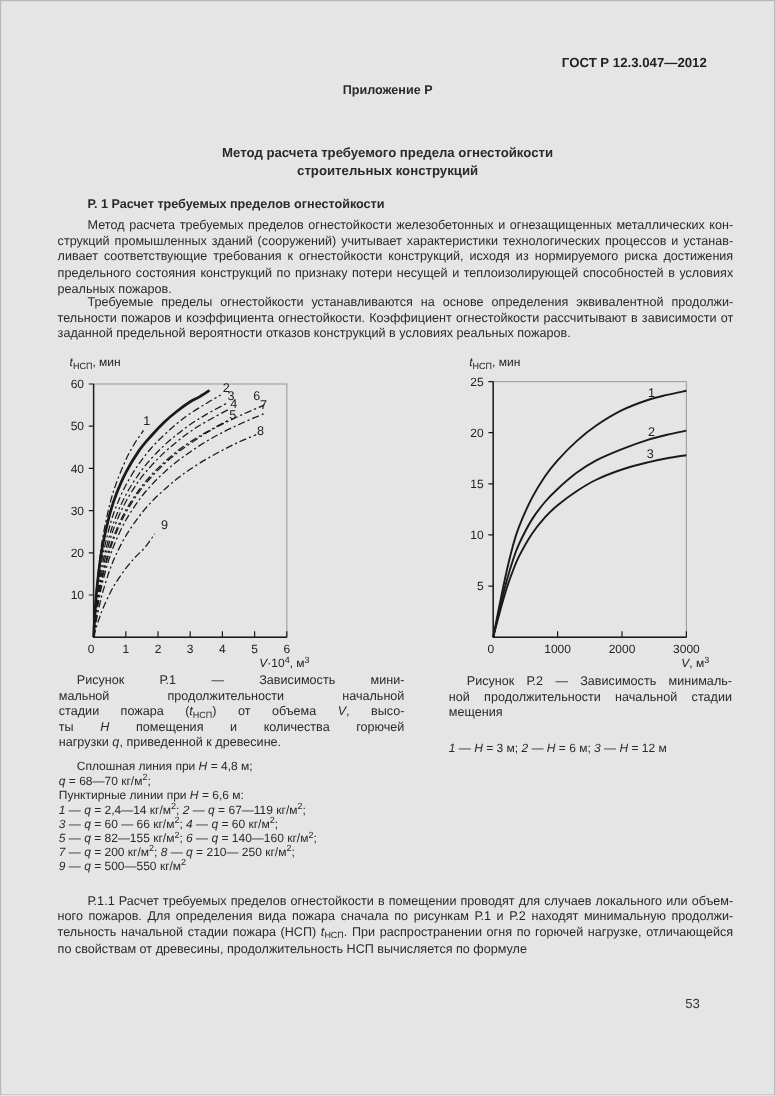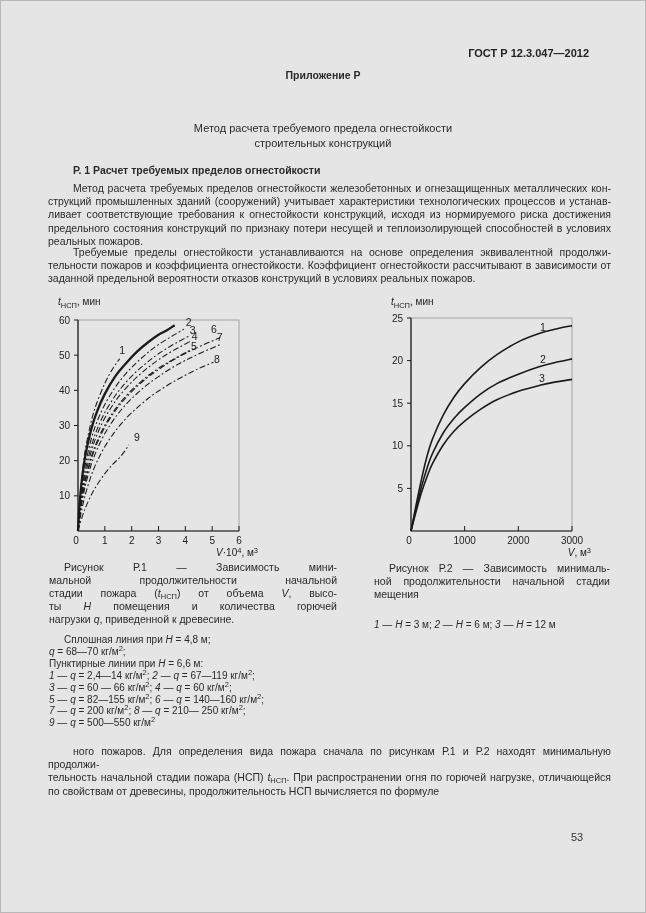--- a/index.html
+++ b/index.html
@@ -3,21 +3,21 @@
 <meta charset="utf-8">
 <style>
   html,body{margin:0;padding:0;background:#fff;}
   .page{
     position:relative;width:646px;height:913px;background:#e5e5e5;
     font-family:"Liberation Sans","DejaVu Sans",sans-serif;color:#2a2a2a;
     box-sizing:border-box;border:1px solid #b9b9b9;overflow:hidden;
   }
   .doc-code{position:absolute;top:46px;right:56px;font-weight:bold;font-size:11px;color:#222;}
   .annex{position:absolute;top:68px;left:0;width:100%;text-align:center;font-weight:bold;font-size:10.5px;}
-  .doc-title{position:absolute;top:120px;left:0;width:100%;text-align:center;font-weight:normal;font-size:11px;line-height:15px;}
+  .doc-title{position:absolute;top:120px;left:0;width:100%;text-align:center;font-weight:bold;font-size:11px;line-height:15px;}
   .section-heading{position:absolute;left:47px;top:163px;font-weight:bold;font-size:10.5px;text-indent:25px;width:563px;}
   .para{position:absolute;left:47px;width:563px;font-size:10.5px;line-height:13.2px;}
   .para1{top:181px;} .para2{top:245px;} .para3{top:744px;}
   .lines.just .tline{text-align:justify;text-align-last:justify;}
   .lines.just .tline:last-child{text-align-last:auto;}
   .lines.ind25 .tline:first-child{text-indent:25px;}
   .lines.ind15 .tline:first-child{text-indent:15px;}
   .caption{position:absolute;font-size:10.5px;line-height:13px;}
   .cap1{left:48px;top:560px;width:288px;}
   .cap2{left:373px;top:561px;width:236px;}
@@ -165,20 +165,21 @@
     </div>
 
   <div class="caption cap2 lines just ind15">
       <div class="tline"><span>Рисунок Р.2 — Зависимость минималь-</span></div>
       <div class="tline"><span>ной продолжительности начальной стадии</span></div>
       <div class="tline"><span>мещения</span></div>
     </div>
   <div class="legend legend2"><span style="font-style: italic;">1</span><span> — </span><span style="font-style: italic;">H</span><span> = 3 м; </span><span style="font-style: italic;">2</span><span> — </span><span style="font-style: italic;">H</span><span> = 6 м; </span><span style="font-style: italic;">3</span><span> — </span><span style="font-style: italic;">H</span><span> = 12 м</span></div>
 
   <div class="para para3 lines just ind25">
+      <div class="tline"><span>Р.1.1 Расчет требуемых пределов огнестойкости в помещении проводят для случаев локального или объем-</span></div>
       <div class="tline"><span>ного пожаров. Для определения вида пожара сначала по рисункам Р.1 и Р.2 находят минимальную продолжи-</span></div>
       <div class="tline"><span>тельность начальной стадии пожара (НСП) </span><span style="font-style: italic;">t</span><sub>НСП</sub><span>. При распространении огня по горючей нагрузке, отличающейся</span></div>
       <div class="tline"><span>по свойствам от древесины, продолжительность НСП вычисляется по формуле</span></div>
     </div>
 
   <div class="page-number">53</div>
 
 </div>
 
 </body></html>

